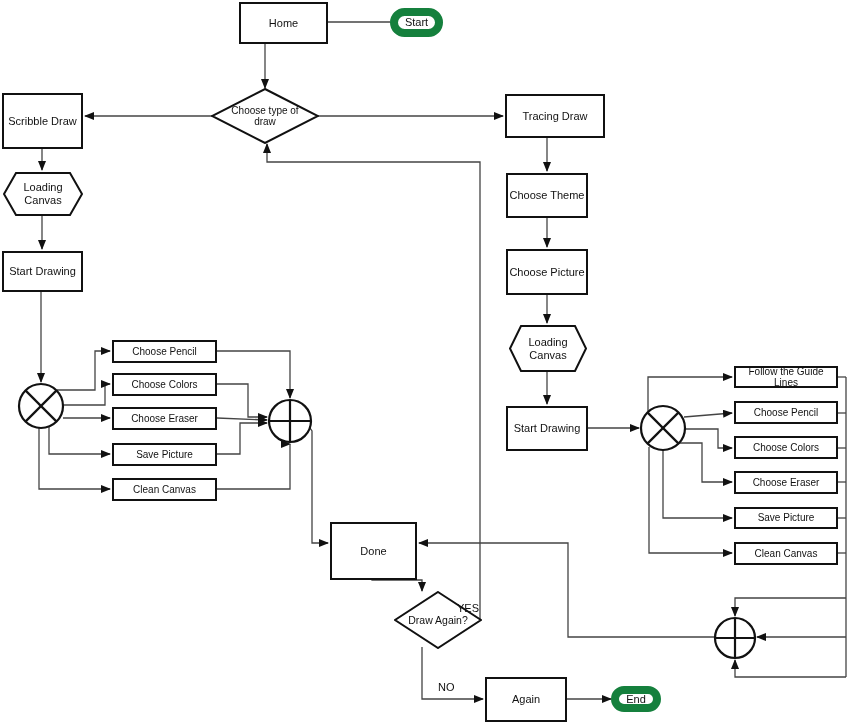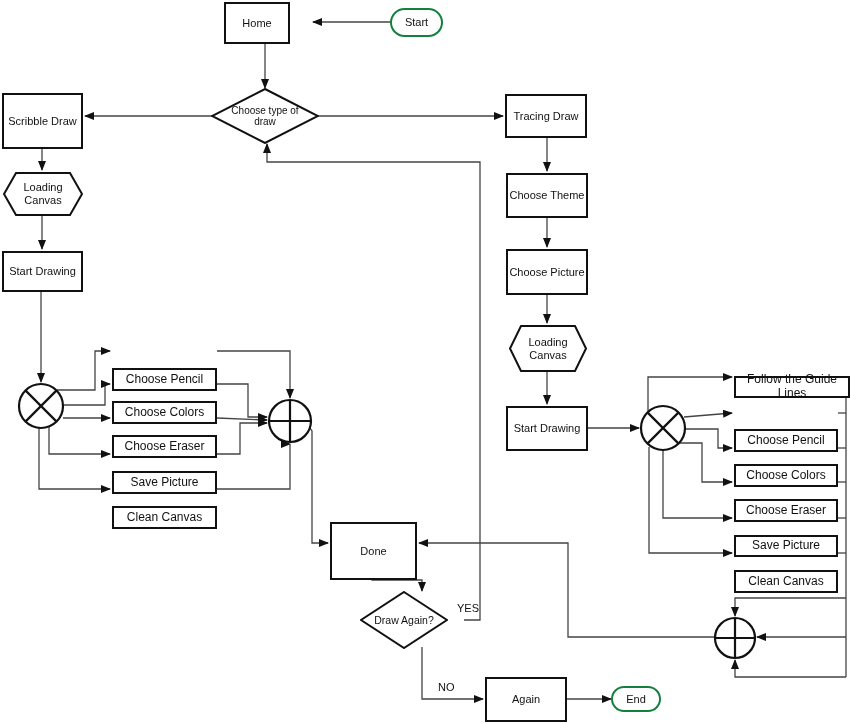--- a/index.html
+++ b/index.html
@@ -2,25 +2,25 @@
 <html><head>
 <meta charset="utf-8">
 <style>
   html,body{margin:0;padding:0;background:#fff;}
   .stage{position:relative;width:850px;height:723px;background:#ffffff;overflow:hidden;
          font-family:"Liberation Sans",sans-serif;color:#111;}
   svg.edges{position:absolute;left:0;top:0;z-index:0;}
   .node{position:absolute;display:flex;align-items:center;justify-content:center;
         text-align:center;font-size:11px;line-height:1.15;z-index:1;box-sizing:border-box;}
   .proc{border:2px solid #111;background:#fff;}
-  .term{border:2px solid #15803d;background:#fff;border-radius:16px;}
+  .term{border:8px solid #15803d;background:#fff;border-radius:16px;}
   .shapewrap{background:transparent;}
   .shapewrap>svg{position:absolute;left:0;top:0;}
   .shapewrap>span{position:relative;z-index:1;}
-  .small{font-size:12px;margin-top:28px;}
+  .small{font-size:10px;}
   .wrap span{display:inline-block;}
   .edge-label{position:absolute;font-size:11px;z-index:1;}
 </style>
 </head>
 <body>
 
 <div class="stage">
 
   <svg class="edges" width="850" height="723" viewBox="0 0 850 723">
     <defs>
@@ -99,27 +99,27 @@
     </g>
   </svg>
 
   <div class="node term" style="left:390px;top:8px;width:53px;height:29px;">
     <span>Start</span>
   </div>
   <div class="node term" style="left:611px;top:686px;width:50px;height:26px;border-radius:13px;">
     <span>End</span>
   </div>
 
-  <div class="node proc" style="left:224px;top:2px;width:66px;height:42px;">
+  <div class="node proc" style="left:239px;top:2px;width:89px;height:42px;">
     <span>Home</span>
   </div>
   <div class="node proc" style="left:2px;top:93px;width:81px;height:56px;">
     <span>Scribble Draw</span>
   </div>
-  <div class="node proc" style="left:505px;top:94px;width:82px;height:44px;">
+  <div class="node proc" style="left:505px;top:94px;width:100px;height:44px;">
     <span>Tracing Draw</span>
   </div>
   <div class="node proc" style="left:2px;top:251px;width:81px;height:41px;">
     <span>Start Drawing</span>
   </div>
   <div class="node proc" style="left:506px;top:249px;width:82px;height:46px;">
     <span>Choose Picture</span>
   </div>
   <div class="node proc" style="left:506px;top:173px;width:82px;height:45px;">
     <span>Choose Theme</span>
@@ -143,21 +143,21 @@
   <div class="node proc small" style="left:112px;top:407px;width:105px;height:23px;">
     <span>Choose Eraser</span>
   </div>
   <div class="node proc small" style="left:112px;top:443px;width:105px;height:23px;">
     <span>Save Picture</span>
   </div>
   <div class="node proc small" style="left:112px;top:478px;width:105px;height:23px;">
     <span>Clean Canvas</span>
   </div>
 
-  <div class="node proc small" style="left:734px;top:348px;width:116px;height:22px;">
+  <div class="node proc small" style="left:734px;top:366px;width:104px;height:22px;">
     <span>Follow the Guide Lines</span>
   </div>
   <div class="node proc small" style="left:734px;top:401px;width:104px;height:23px;">
     <span>Choose Pencil</span>
   </div>
   <div class="node proc small" style="left:734px;top:436px;width:104px;height:23px;">
     <span>Choose Colors</span>
   </div>
   <div class="node proc small" style="left:734px;top:471px;width:104px;height:23px;">
     <span>Choose Eraser</span>
@@ -168,21 +168,21 @@
   <div class="node proc small" style="left:734px;top:542px;width:104px;height:23px;">
     <span>Clean Canvas</span>
   </div>
 
   <div class="node shapewrap wrap" style="left:211px;top:88px;width:108px;height:56px;font-size:10px;">
     <svg width="108" height="56" viewBox="0 0 108 56">
       <polygon points="54,1 107,28 54,55 1,28" fill="#fff" stroke="#111" stroke-width="2"></polygon>
     </svg>
     <span style="width:74px;">Choose type of draw</span>
   </div>
-  <div class="node shapewrap" style="left:360px;top:591px;width:88px;height:58px;font-size:10.5px;text-align:center;">
+  <div class="node shapewrap" style="left:394px;top:591px;width:88px;height:58px;font-size:10.5px;text-align:center;">
     <svg width="88" height="58" viewBox="0 0 88 58">
       <polygon points="44,1 87,29 44,57 1,29" fill="#fff" stroke="#111" stroke-width="2"></polygon>
     </svg>
     <span style="white-space:nowrap;">Draw Again?</span>
   </div>
 
   <div class="node shapewrap wrap" style="left:3px;top:172px;width:80px;height:44px;">
     <svg width="80" height="44" viewBox="0 0 80 44">
       <polygon points="13,1 67,1 79,22 67,43 13,43 1,22" fill="#fff" stroke="#111" stroke-width="2"></polygon>
     </svg>

